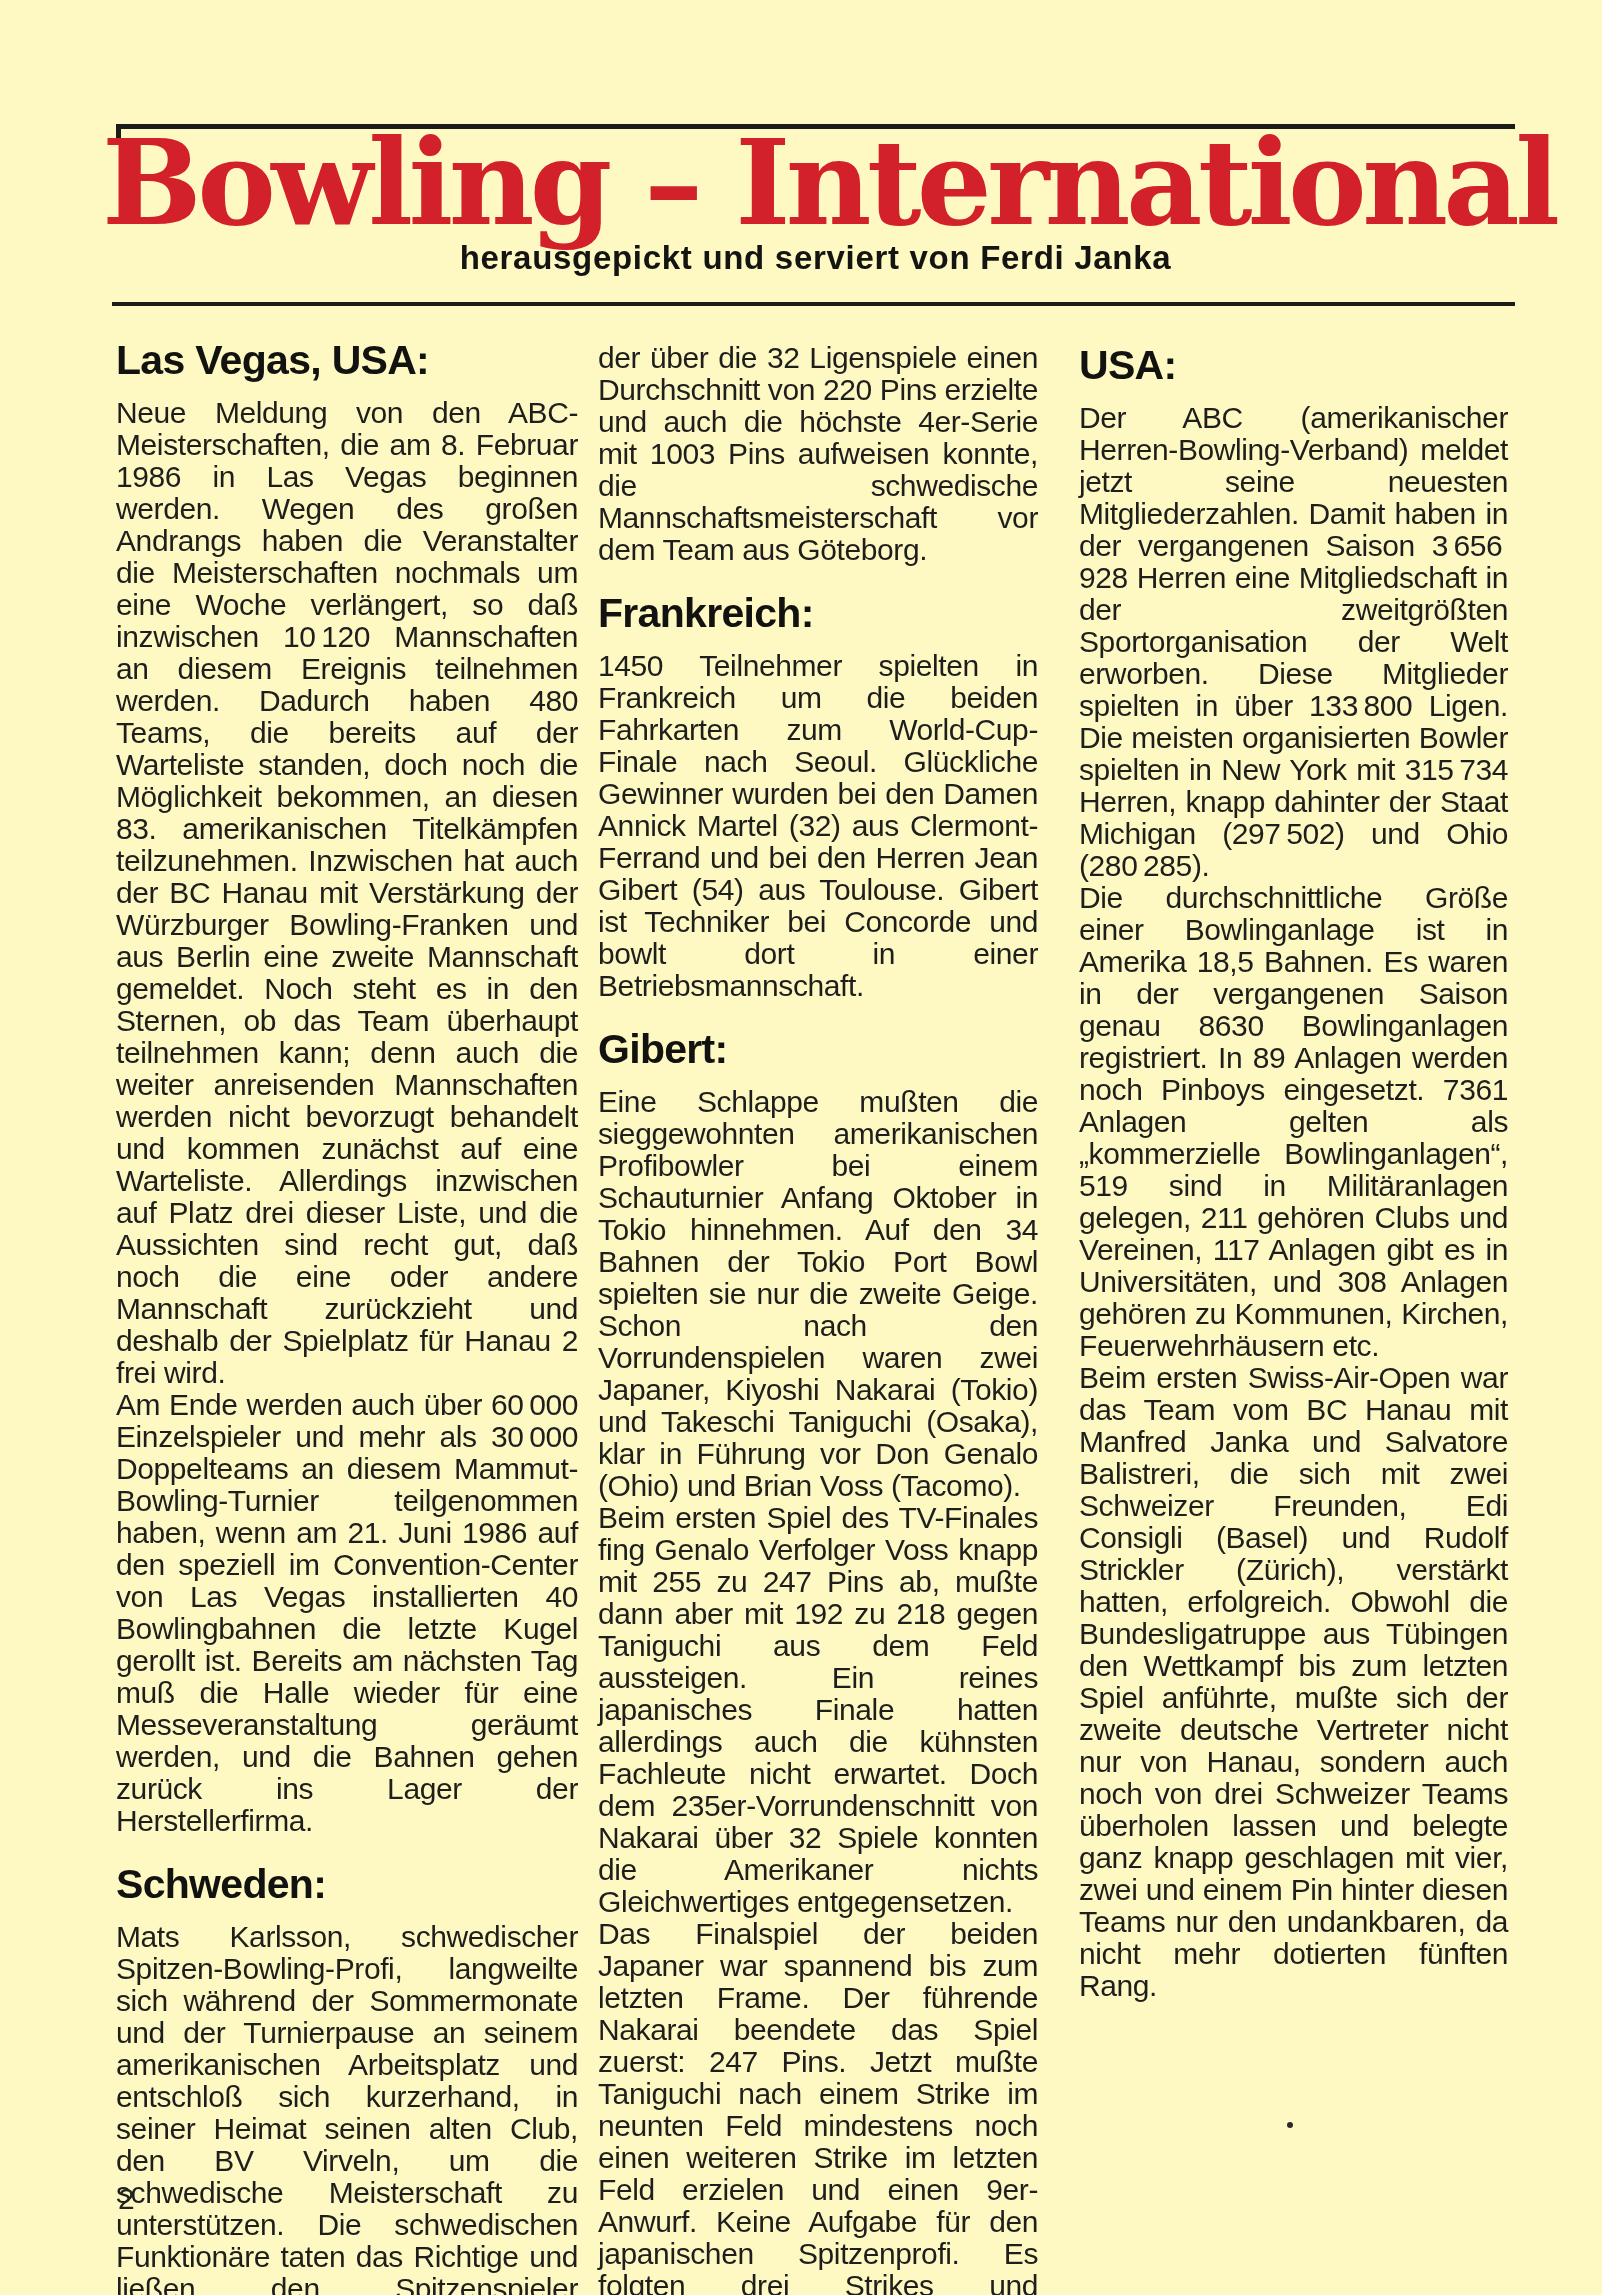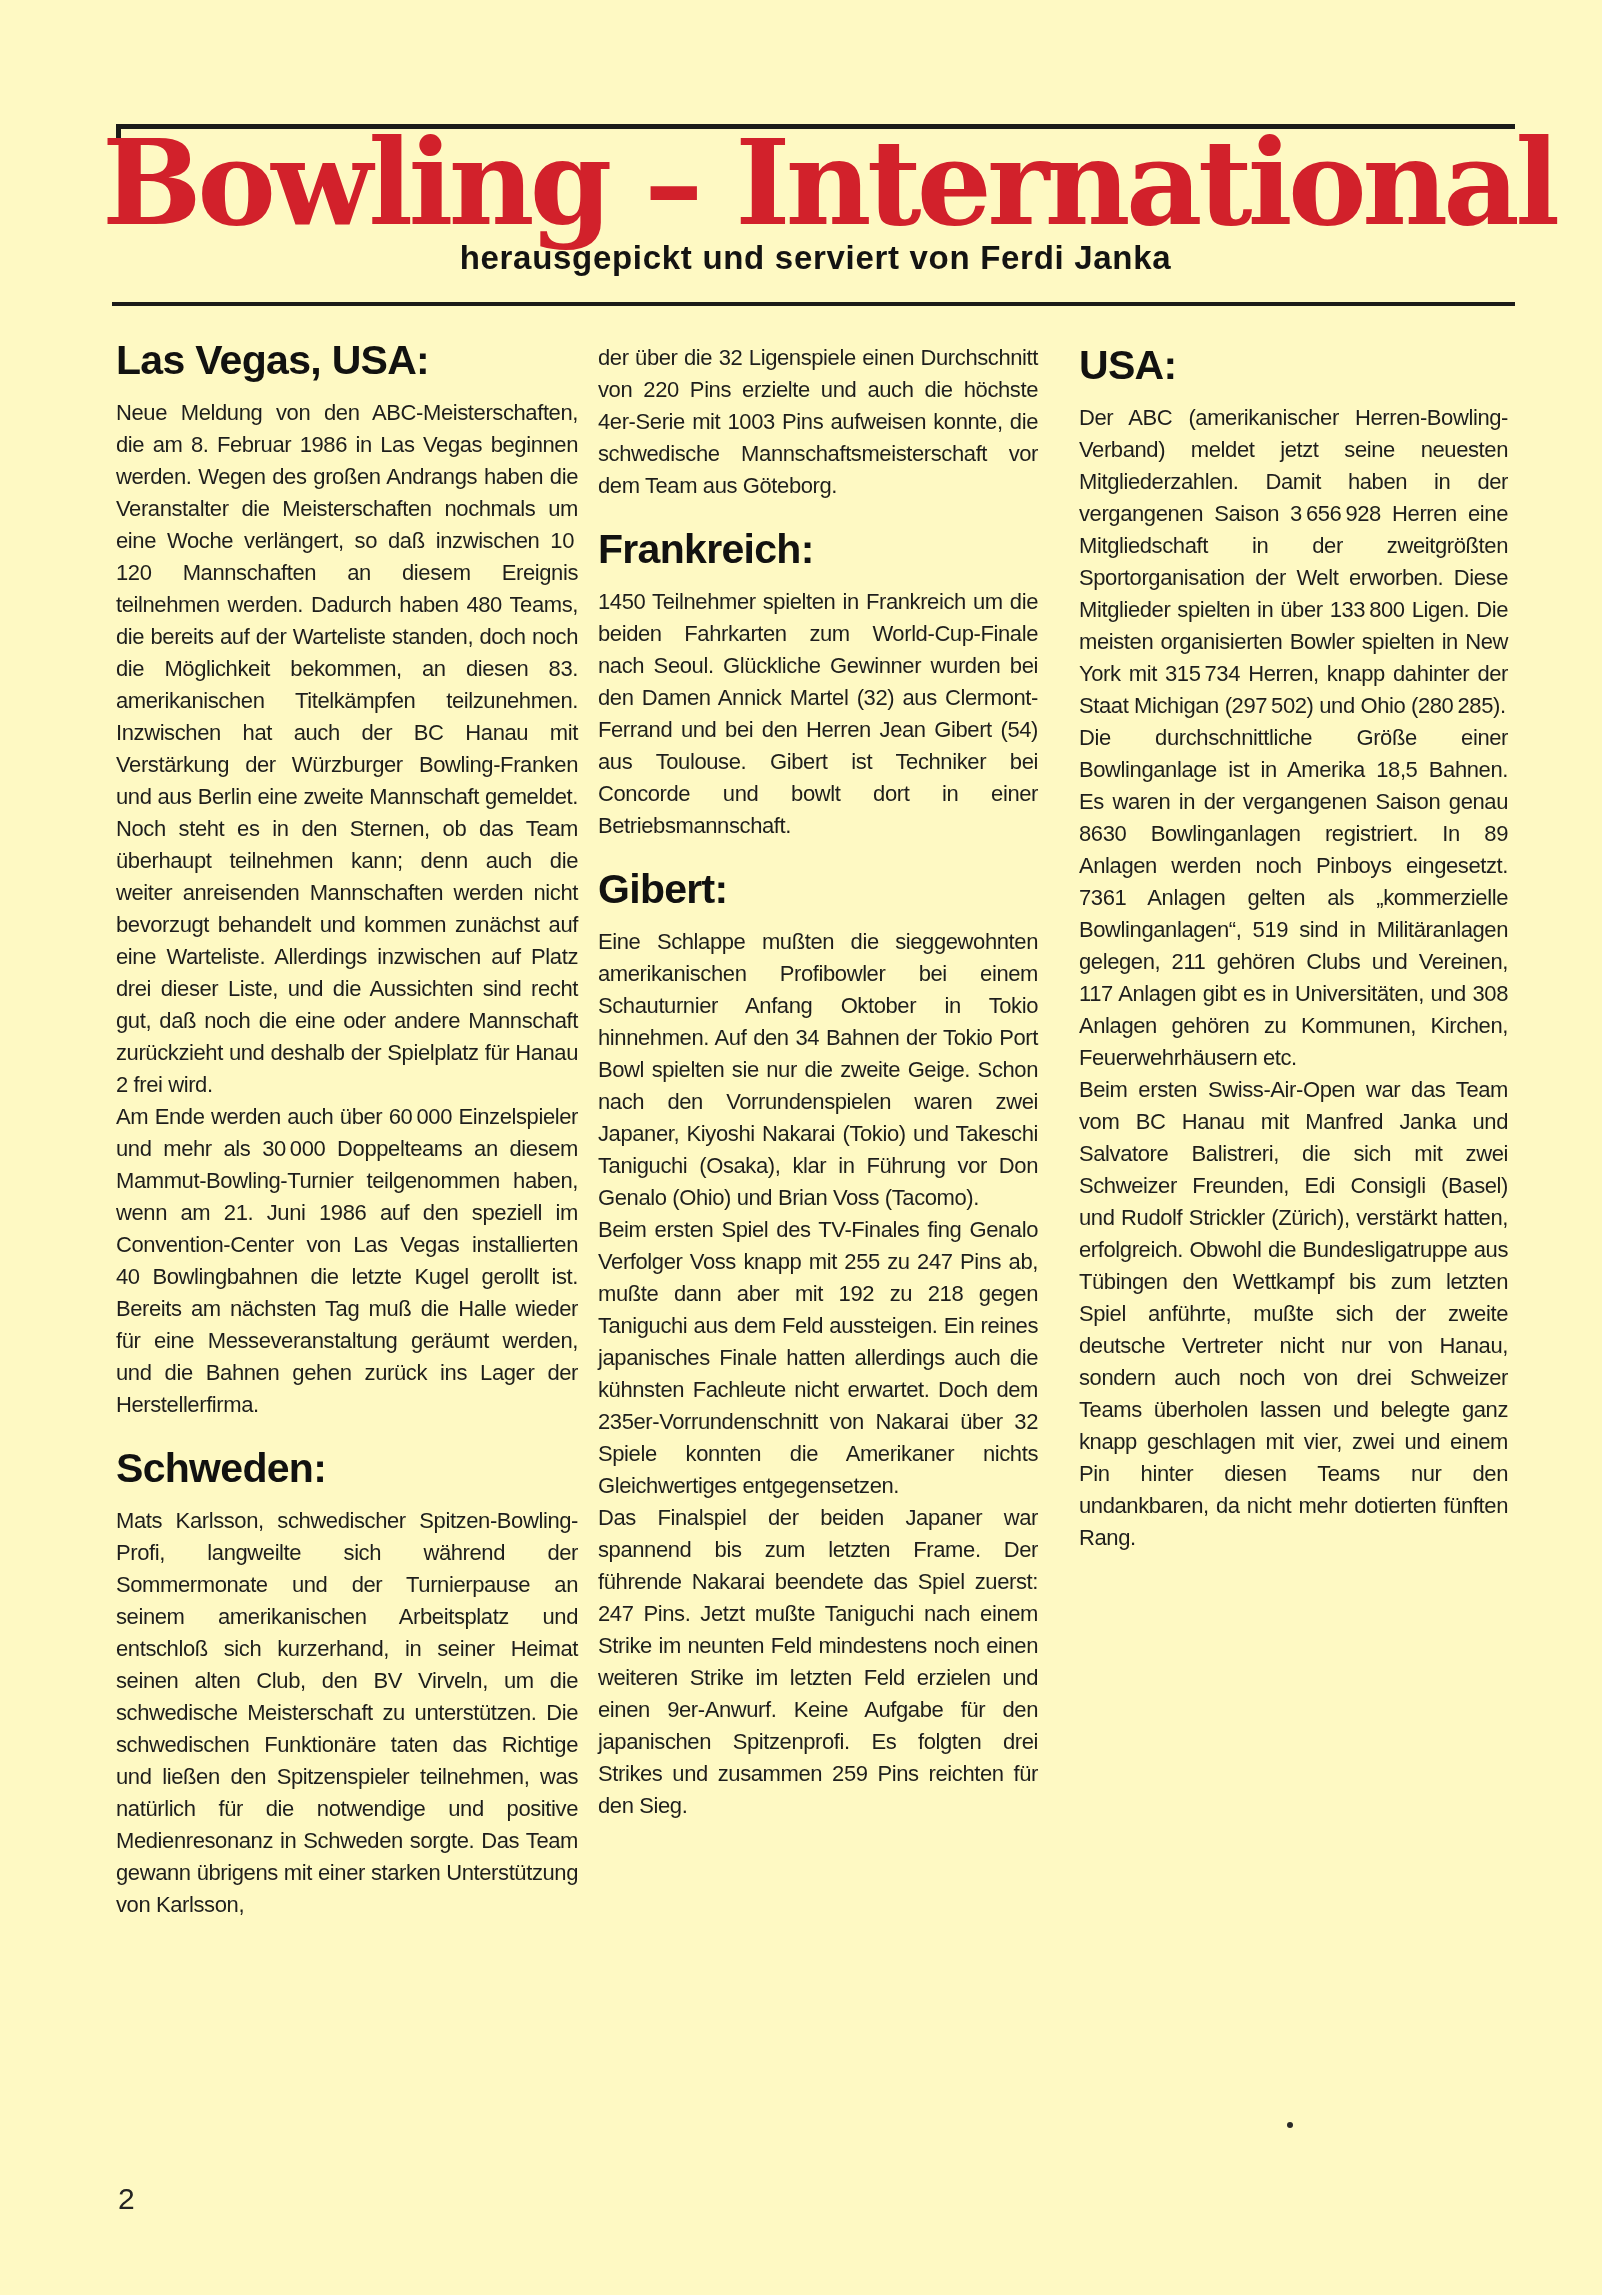--- a/index.html
+++ b/index.html
@@ -40,21 +40,21 @@
   .col-3{left:1079px;top:342px;width:429px;}
   .heading{
     font-size:41px;
     font-weight:700;
     letter-spacing:-0.7px;
     color:#121210;
     margin:24px 0 13px 0;
   }
   .col > .heading:first-child{margin-top:0;}
   .para{
-    font-size:22px;
+    font-size:30px;
     line-height:32px;
     letter-spacing:-0.4px;
     text-align:justify;
     margin:0;
     color:#1e1e1c;
   }
   .page-number{
     position:absolute;left:118px;top:2182px;
     font-size:30px;color:#242422;
   }

